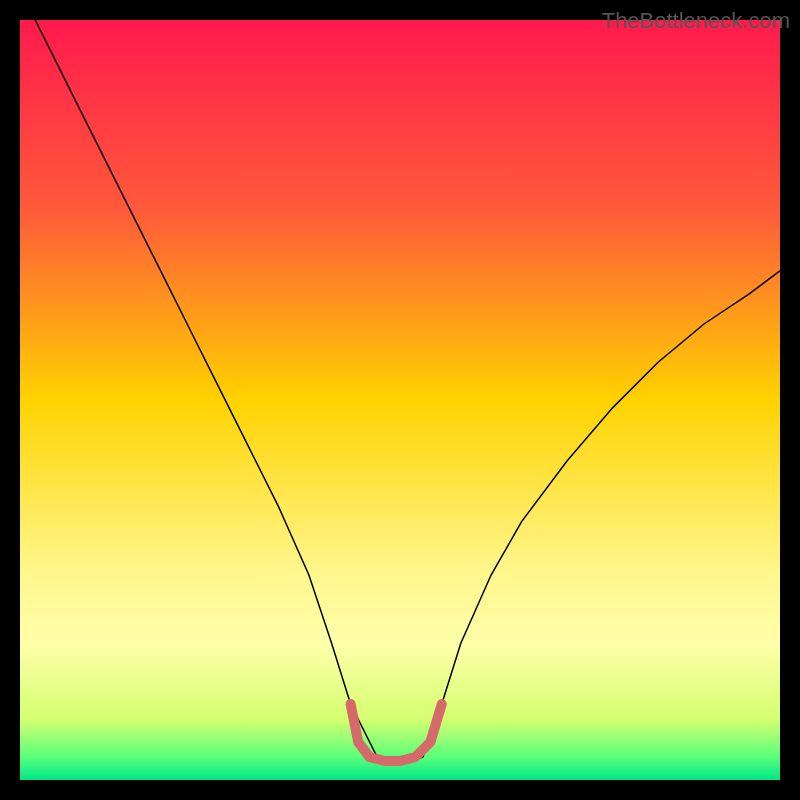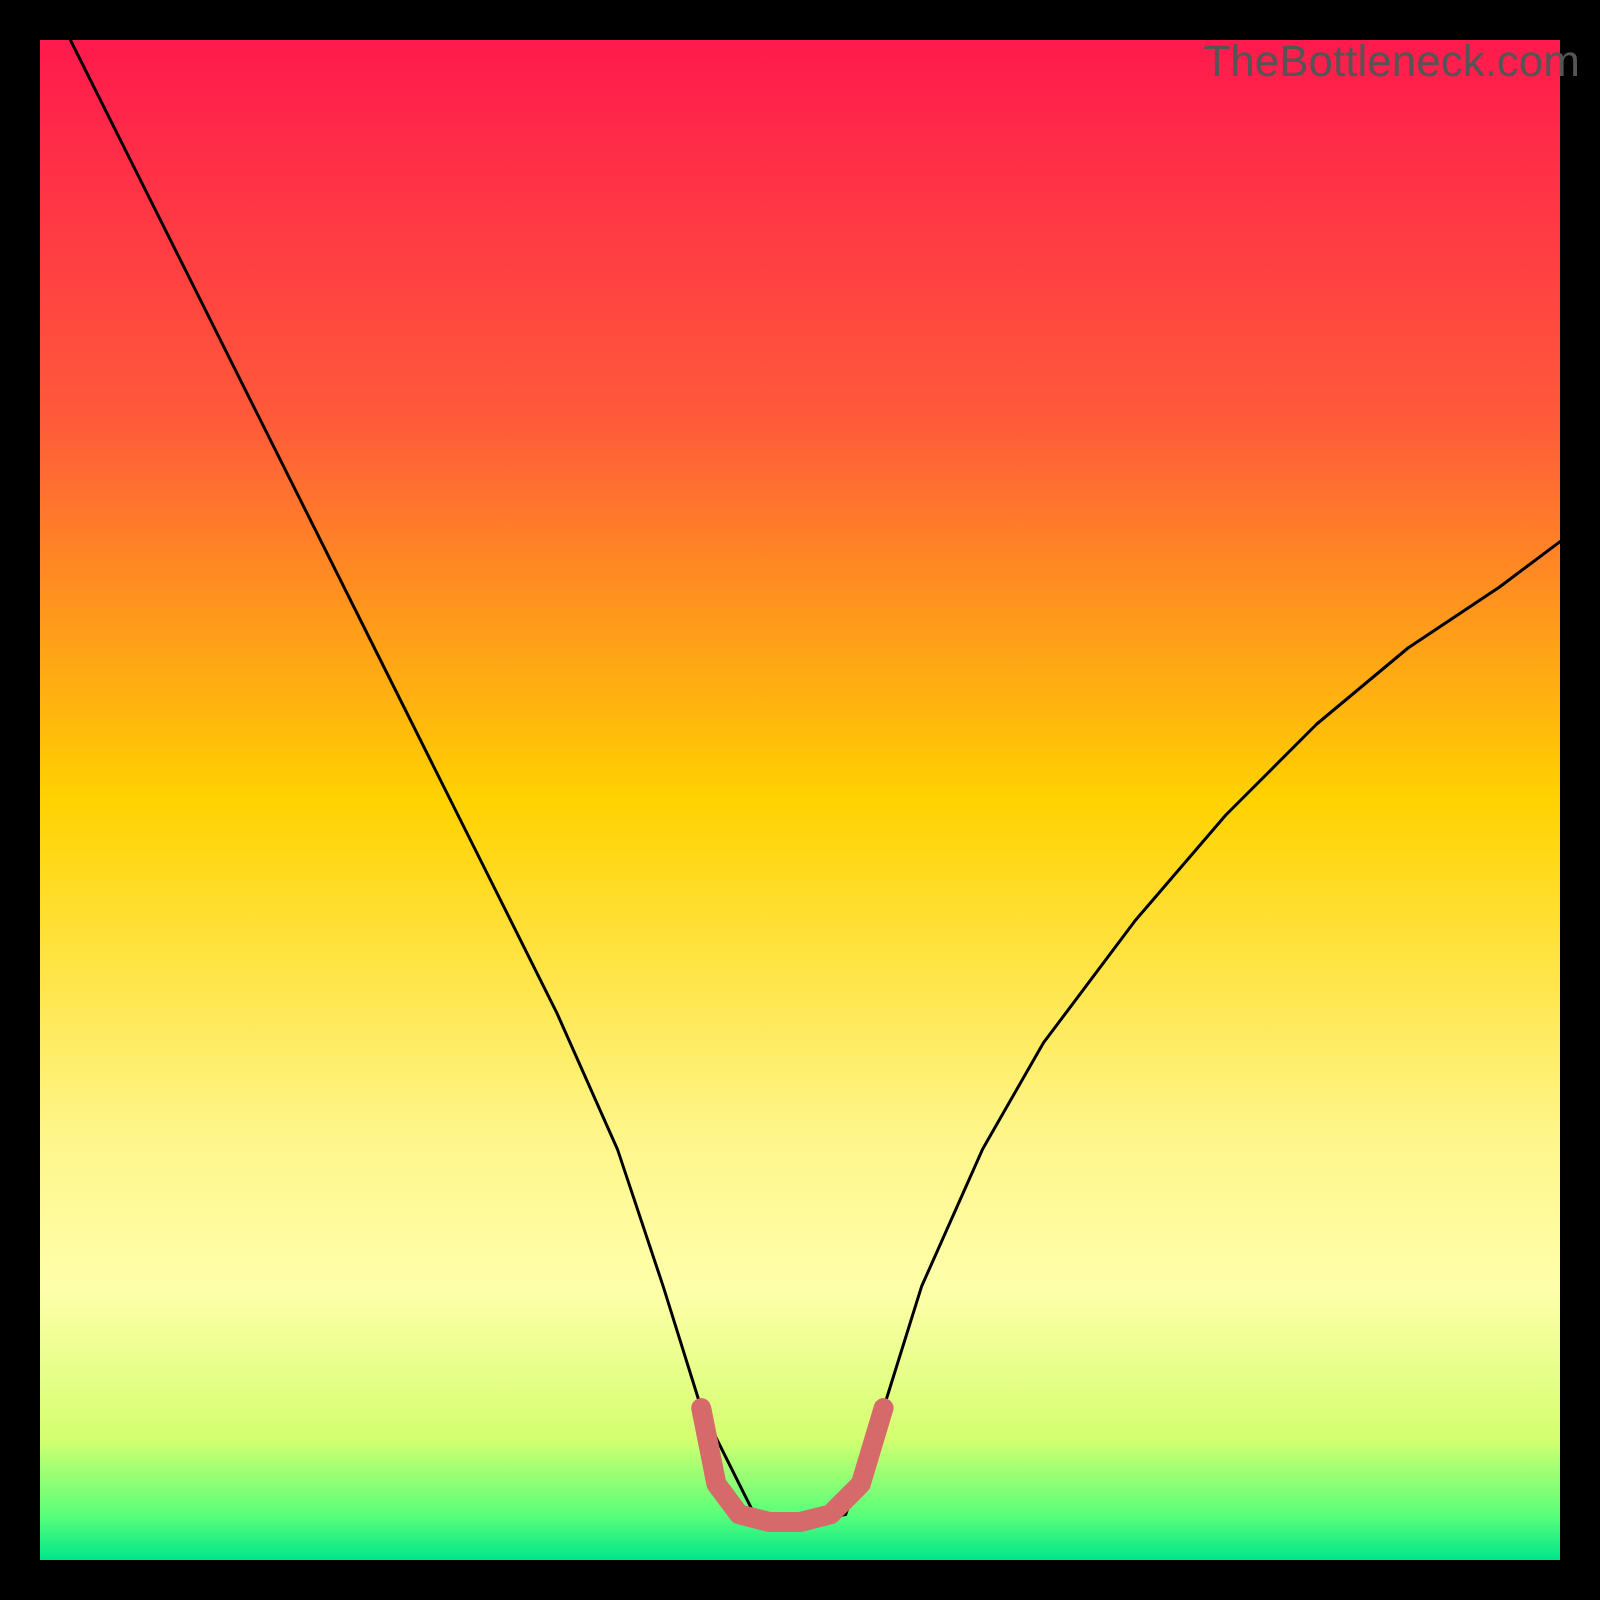--- a/index.html
+++ b/index.html
@@ -6,21 +6,21 @@
     margin: 0;
     padding: 0;
     width: 800px;
     height: 800px;
     background: #000;
     position: relative;
     font-family: Arial, sans-serif;
   }
   .watermark {
     position: absolute;
-    top: 18px;
+    top: 8px;
     right: 10px;
     color: #555;
     font-size: 22px;
     z-index: 10;
   }
   .plot-area {
     position: absolute;
     left: 20px;
     top: 20px;
     width: 760px;

